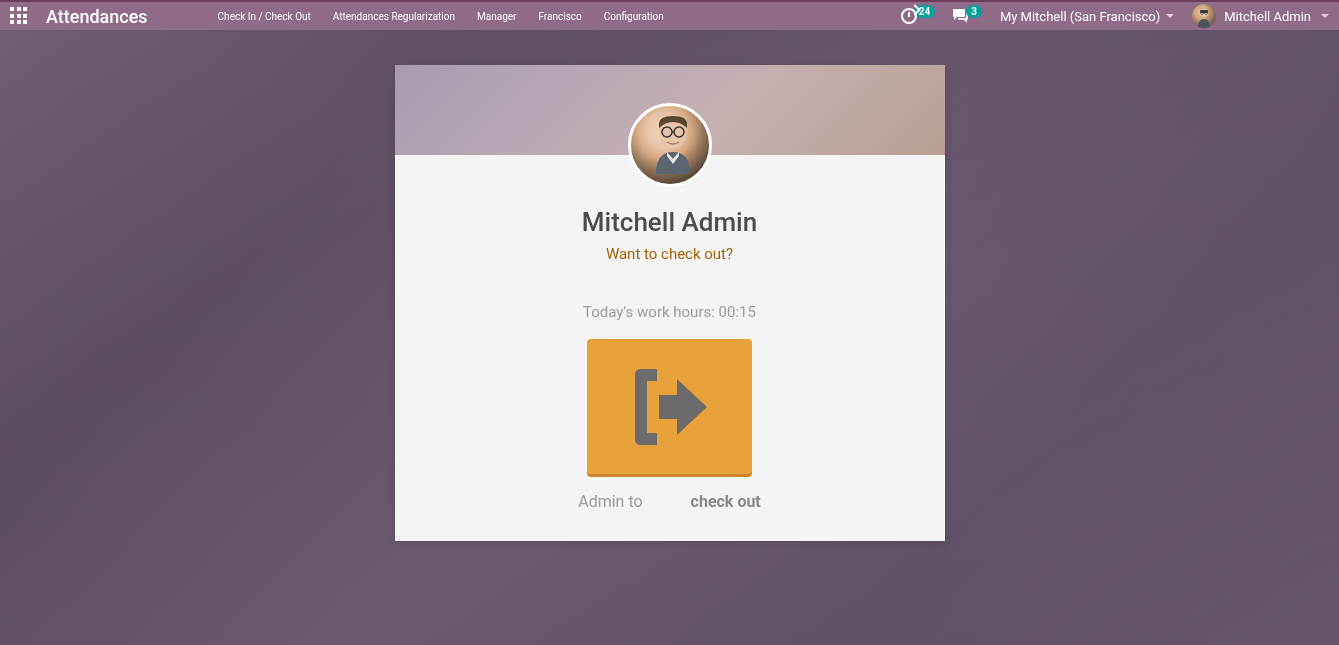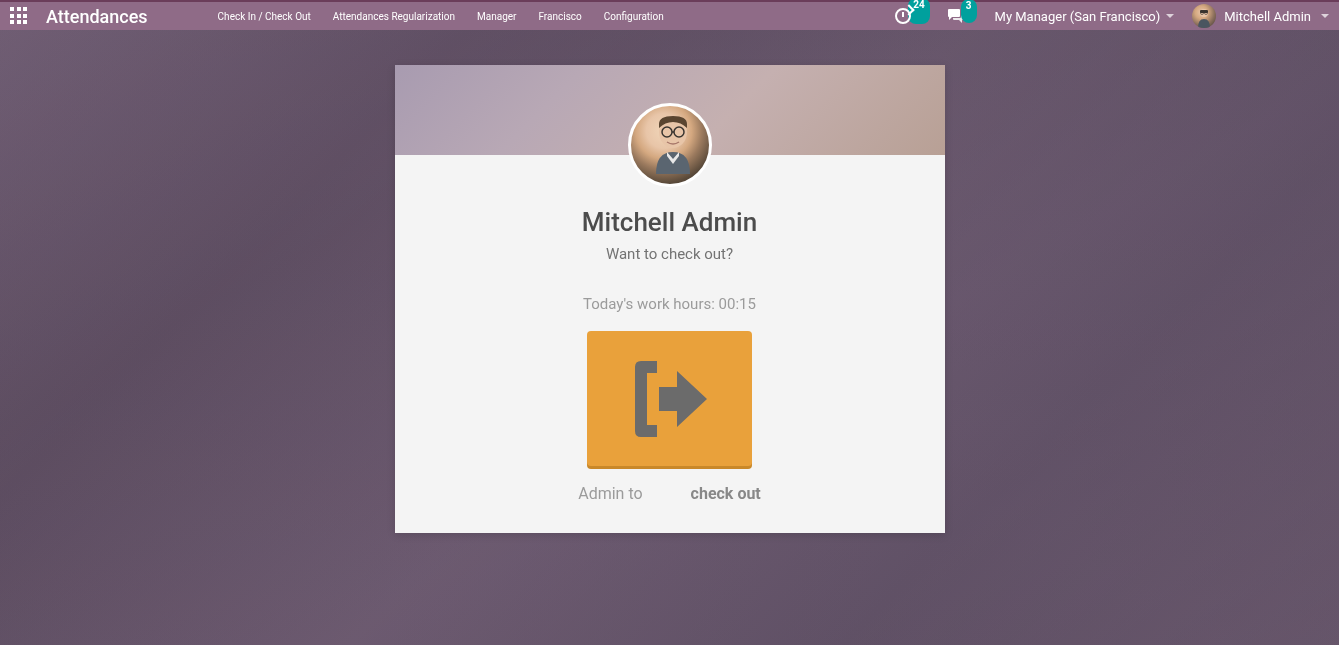--- a/index.html
+++ b/index.html
@@ -71,20 +71,21 @@
     .nav-right {
       margin-left: auto;
       display: flex;
       align-items: center;
       gap: 18px;
       font-size: 13px;
     }
     .badge-container {
       position: relative;
       display: flex;
+      align-items: center;
       cursor: pointer;
     }
     .clock-icon {
       width: 16px;
       height: 16px;
       border: 2px solid #fff;
       border-radius: 50%;
       position: relative;
     }
     .clock-icon::before {
@@ -190,22 +191,22 @@
       text-align: center;
     }
     .employee-name {
       font-size: 26px;
       color: #4c4c4c;
       font-weight: 500;
       margin-bottom: 8px;
     }
     .prompt {
       font-size: 15px;
-      color: #737373;
-      margin-bottom: 32px;
+      color: #a16207;
+      margin-bottom: 40px;
     }
     .work-hours {
       font-size: 15px;
       color: #9b9b9b;
       margin-bottom: 18px;
     }
     .checkout-button {
       width: 165px;
       height: 135px;
       background: #e9a13b;
@@ -260,21 +261,21 @@
       <span class="badge">24</span>
     </div>
     <div class="badge-container">
       <svg class="chat-icon" viewBox="0 0 16 14" fill="#fff">
         <path d="M0 1 Q0 0 1 0 L11 0 Q12 0 12 1 L12 7 Q12 8 11 8 L4 8 L1 11 L1 8 Q0 8 0 7 Z"></path>
         <path d="M14 3 Q15 3 15 4 L15 10 Q15 11 14 11 L14 14 L11 11 L6 11 Q5 11 5 10 L5 9 L12 9 Q13 9 13 8 L13 3 Z" opacity="0.85"></path>
       </svg>
       <span class="badge">3</span>
     </div>
     <div class="company-selector">
-      <span>My Manager (San Francisco)</span>
+      <span>My Mitchell (San Francisco)</span>
       <span class="caret"></span>
     </div>
     <div class="user-menu">
       <div class="user-avatar-small">
         <svg width="24" height="24" viewBox="0 0 24 24">
           <circle cx="12" cy="9" r="4" fill="#e8c5a8"></circle>
           <rect x="8" y="6" width="8" height="3" rx="1" fill="#3a3530"></rect>
           <circle cx="10" cy="9" r="1.5" fill="none" stroke="#3a3530" stroke-width="0.6"></circle>
           <circle cx="14" cy="9" r="1.5" fill="none" stroke="#3a3530" stroke-width="0.6"></circle>
           <path d="M6 24 Q6 15 12 15 Q18 15 18 24" fill="#4a5560"></path>

